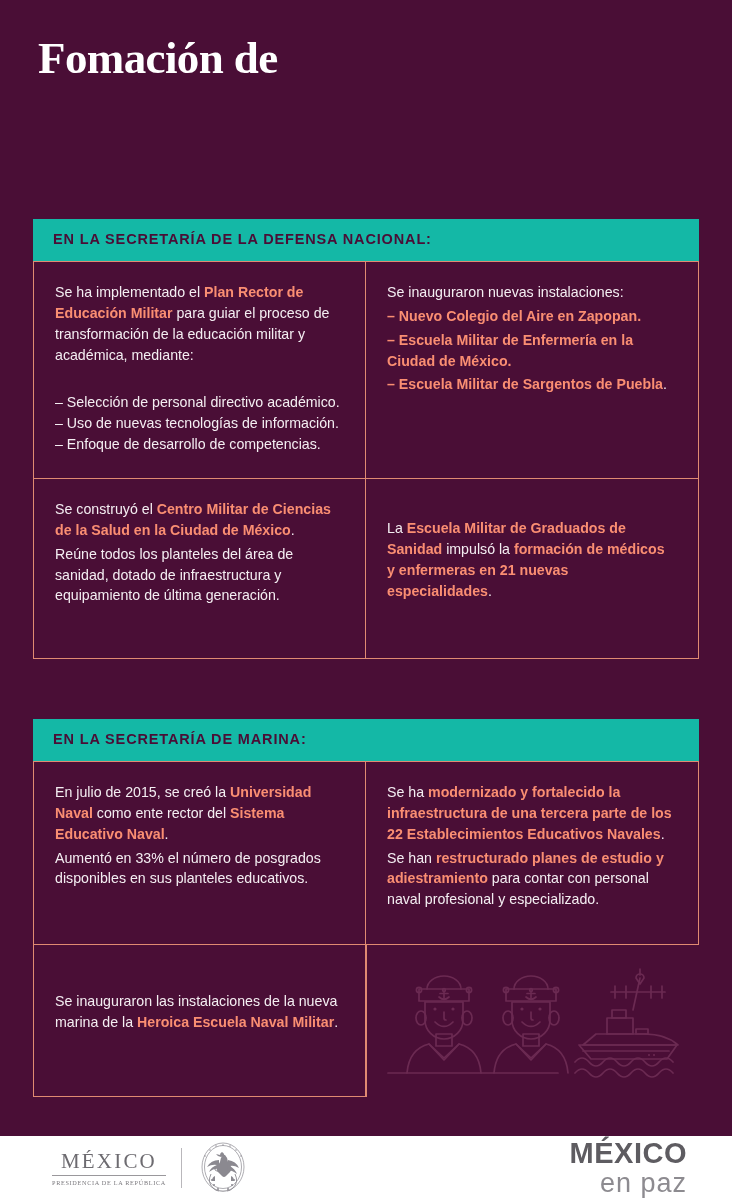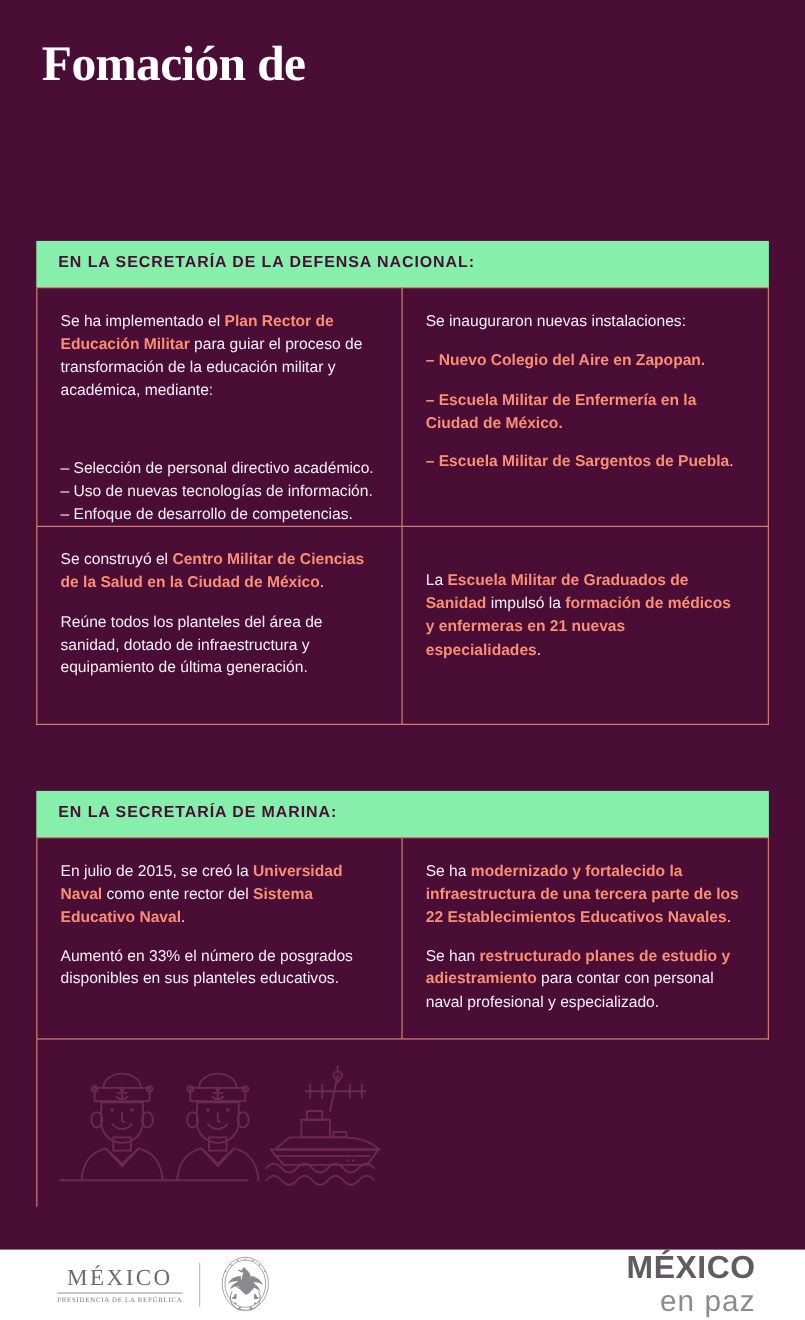--- a/index.html
+++ b/index.html
@@ -33,21 +33,21 @@
   
   .section{
     position:absolute;
     left:33px;
     width:666px;
   }
   .section-1{ top:219px; }
   .section-2{ top:719px; }
 
   .section-header{
-    background:#86efac;
+    background:#14b8a6;
     color:#4a0e36;
     font-size:14.5px;
     font-weight:bold;
     letter-spacing:0.85px;
     padding:13px 0 13px 20px;
     line-height:1.1;
   }
 
   .grid{
     display:grid;
@@ -70,21 +70,21 @@
     border-left:1px solid #e08a72;
     padding:0;
   }
 
   .h-1 { height:218px; }
   .h-2 { height:180px; }
   .h-3 { height:184px; }
   .h-4 { height:152px; }
 
   .cell p{ margin:0 0 0 0; }
-  .cell p + p{ margin-top:15px; }
+  .cell p + p{ margin-top:3px; }
   .cell p.tight + p.tight{ margin-top:0; }
   .gap-lg + p{ margin-top:19px; }
 
   b, .hl{
     color:#fa8e72;
     font-weight:bold;
   }
 
   
   .illus{
@@ -220,20 +220,25 @@
 
       <div class="cell col-r h-3">
         <p>
           <span>Se ha </span><b>modernizado y fortalecido la infraestructura de una tercera parte de los 22 Establecimientos Educativos Navales</b><span>.</span>
         </p>
         <p>
           <span>Se han </span><b>restructurado planes de estudio y adiestramiento</b><span> para contar con personal naval profesional y especializado.</span>
         </p>
       </div>
 
+      <div class="cell row-b h-4" style="display:flex;align-items:center;">
+        <p>
+          <span>Se inauguraron las instalaciones de la nueva marina de la </span><b>Heroica Escuela Naval Militar</b><span>.</span>
+        </p>
+      </div>
 
       <div class="cell plain h-4">
         <div class="illus">
           <svg width="300" height="130" viewBox="0 0 300 130" fill="none" stroke="#6b2a52" stroke-width="1.7" stroke-linecap="round" stroke-linejoin="round">
 
             <line x1="5" y1="117" x2="175" y2="117"></line>
 
             <g>
 
               <path d="M24 117 q2-24 22-29 l15 14 15-14 q20 5 22 29"></path>

